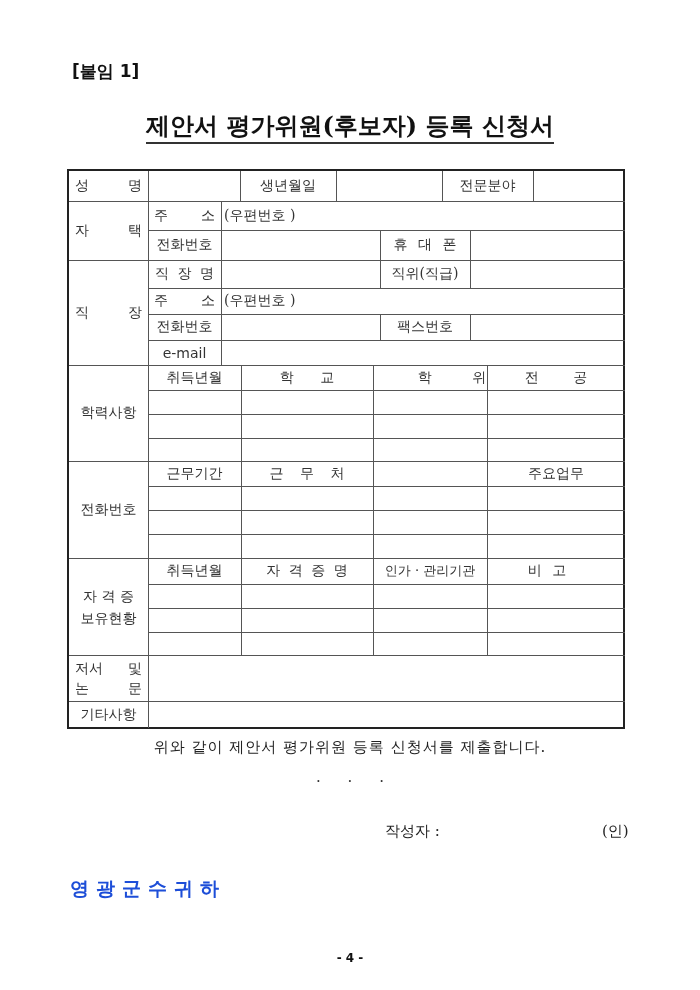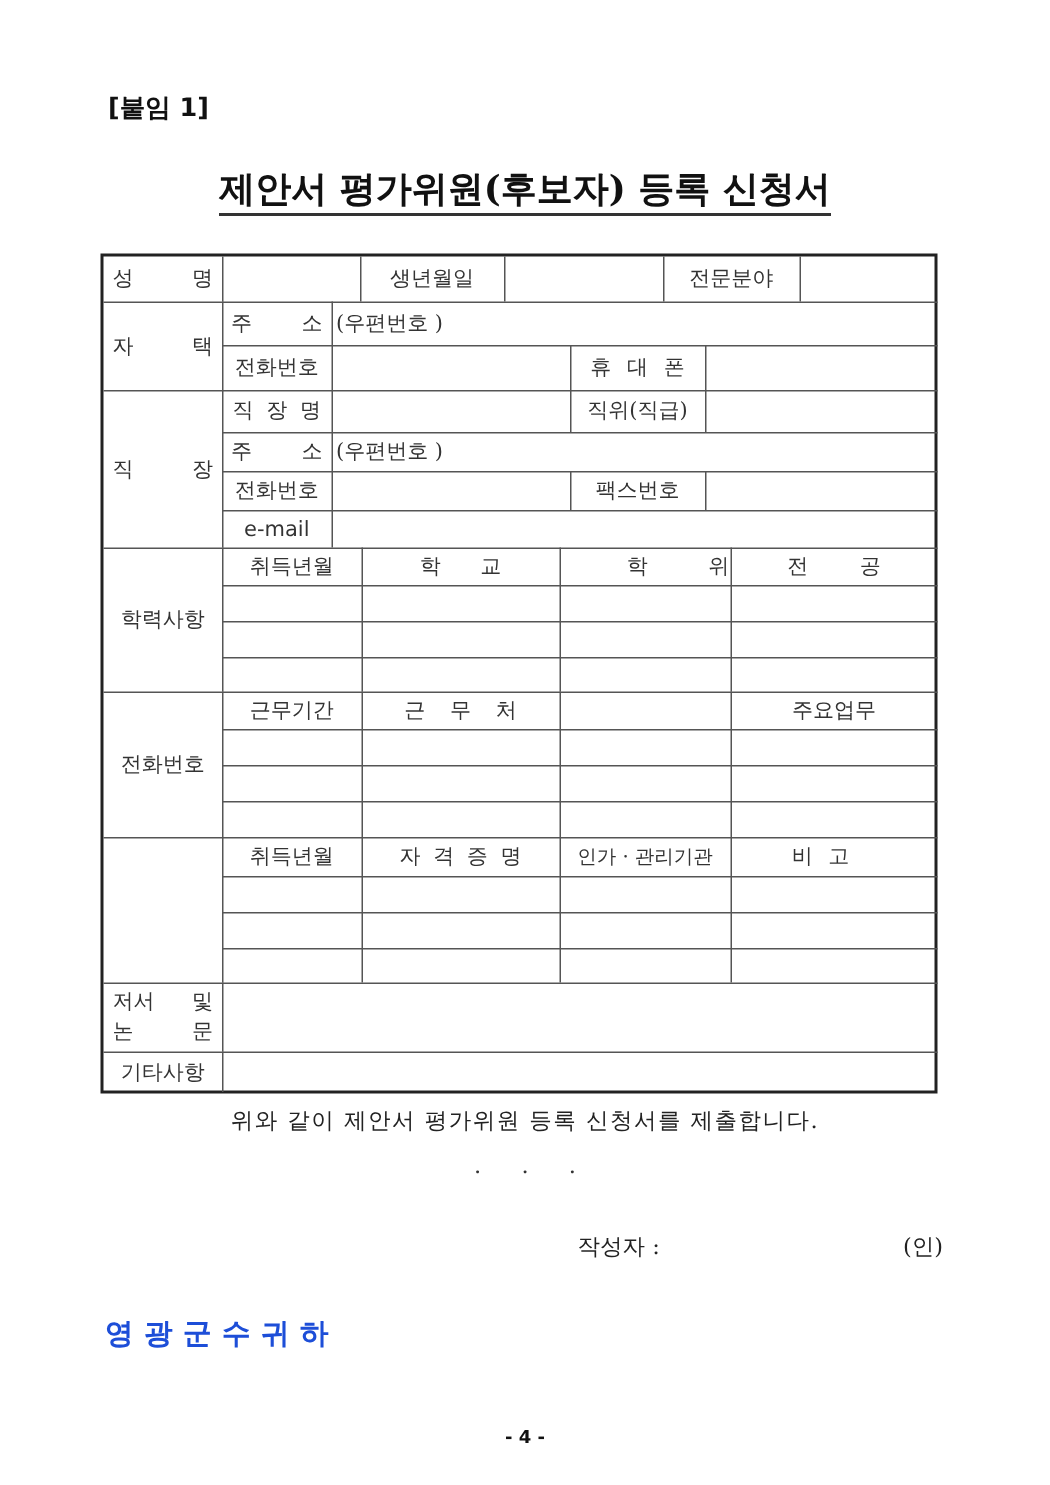--- a/index.html
+++ b/index.html
@@ -121,20 +121,24 @@
   <div class="vl" style="left:304px;top:290px;height:97px;"></div>
   <div class="vl" style="left:418px;top:290px;height:97px;"></div>
   <div class="hl" style="left:79px;top:315px;width:477px;"></div>
   <div class="hl" style="left:79px;top:339px;width:477px;"></div>
   <div class="hl" style="left:79px;top:363px;width:477px;"></div>
   <div class="c" style="left:80px;top:316px;width:476px;height:23px;"></div>
   <div class="c" style="left:80px;top:340px;width:476px;height:23px;"></div>
   <div class="c" style="left:80px;top:364px;width:476px;height:23px;"></div>
   <div class="hl" style="left:0;top:387px;width:556px;"></div>
 
+  <div class="c ctr" style="left:0;top:387px;width:79px;height:97px;flex-direction:column;justify-content:center;line-height:22px;">
+    <span>자 격 증</span>
+    <span>보유현황</span>
+  </div>
   <div class="vl" style="left:79px;top:387px;height:97px;"></div>
   <div class="c ctr" style="left:79px;top:387px;width:93px;height:26px;">취득년월</div>
   <div class="c ctr" style="left:172px;top:387px;width:132px;height:26px;word-spacing:4px;">자 격 증 명</div>
   <div class="c ctr" style="left:304px;top:387px;width:114px;height:26px;font-size:13px;">인가 · 관리기관</div>
   <div class="c ctr" style="left:418px;top:387px;width:120px;height:26px;word-spacing:6px;">비 고</div>
   <div class="vl" style="left:172px;top:387px;height:97px;"></div>
   <div class="vl" style="left:304px;top:387px;height:97px;"></div>
   <div class="vl" style="left:418px;top:387px;height:97px;"></div>
   <div class="hl" style="left:79px;top:413px;width:477px;"></div>
   <div class="hl" style="left:79px;top:437px;width:477px;"></div>

